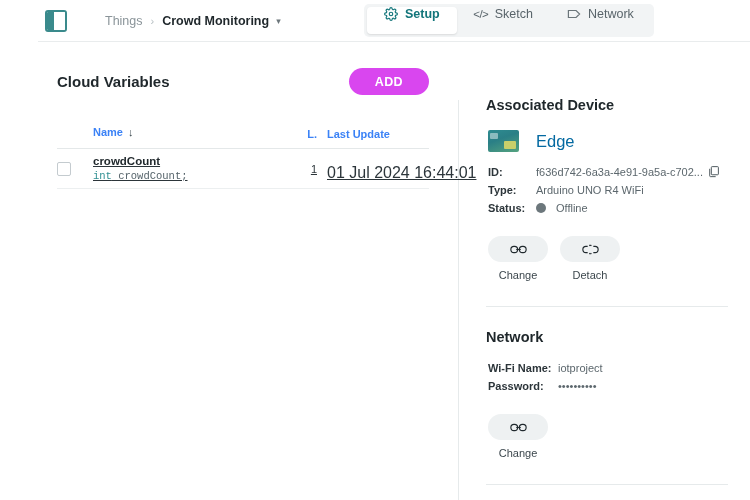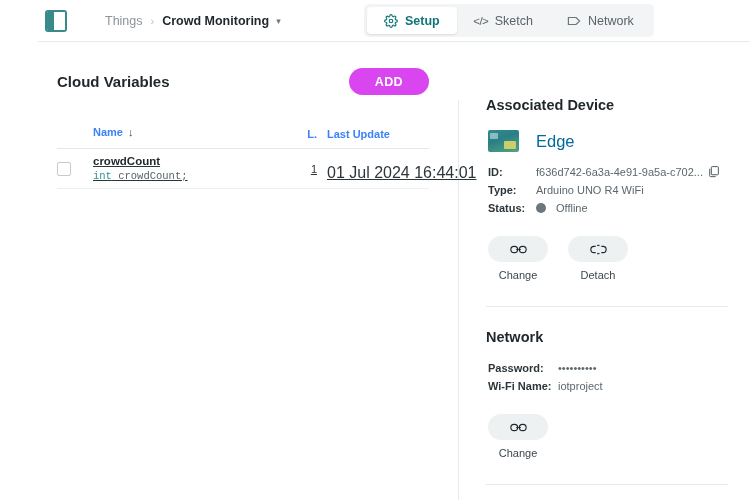--- a/index.html
+++ b/index.html
@@ -86,21 +86,20 @@
     top: 4px;
     height: 33px;
     display: flex;
     align-items: center;
     background: #f2f4f5;
     border-radius: 5px;
     padding: 3px;
   }
   .tab {
     display: flex;
-    align-items: center;
     justify-content: center;
     gap: 7px;
     height: 27px;
     padding: 0 17px;
     border-radius: 4px;
     font-size: 12.5px;
     color: #59646a;
     cursor: pointer;
     white-space: nowrap;
   }
@@ -301,21 +300,21 @@
     width: 10px; height: 10px;
     border-radius: 50%;
     background: #6c777c;
     display: inline-block;
     margin-right: 6px;
     vertical-align: -1px;
   }
   .status-text { font-size: 11px; color: #5c676d; }
 
   
-  .actions { display: flex; gap: 20px; margin-top: 22px; padding-left: 2px; }
+  .actions { display: flex; gap: 12px; margin-top: 22px; padding-left: 2px; }
   .action { width: 60px; text-align: center; }
   .pill {
     height: 26px;
     border-radius: 13px;
     background: #eef1f2;
     display: flex;
     align-items: center;
     justify-content: center;
     cursor: pointer;
   }
@@ -468,27 +467,27 @@
         </div>
         <div class="action-label">Detach</div>
       </div>
     </div>
 
     <div class="hr"></div>
 
     <div class="sec-title">Network</div>
 
     <div class="kv">
+      <div class="kv-key" style="width:72px">Wi-Fi Name:</div>
+      <div class="kv-val">iotproject</div>
+    </div>
+
+    <div class="kv">
       <div class="kv-key" style="width:72px">Password:</div>
       <div class="kv-val">••••••••••</div>
-    </div>
-
-    <div class="kv">
-      <div class="kv-key" style="width:72px">Wi-Fi Name:</div>
-      <div class="kv-val">iotproject</div>
     </div>
 
     <div class="actions">
       <div class="action">
         <div class="pill">
           <svg width="17" height="13" viewBox="0 0 30 16" fill="none" stroke="#20292e" stroke-width="2">
             <rect x="1.5" y="2.5" width="12" height="11" rx="5.5"></rect>
             <rect x="16.5" y="2.5" width="12" height="11" rx="5.5"></rect>
             <path d="M11 8h8"></path>
           </svg>

